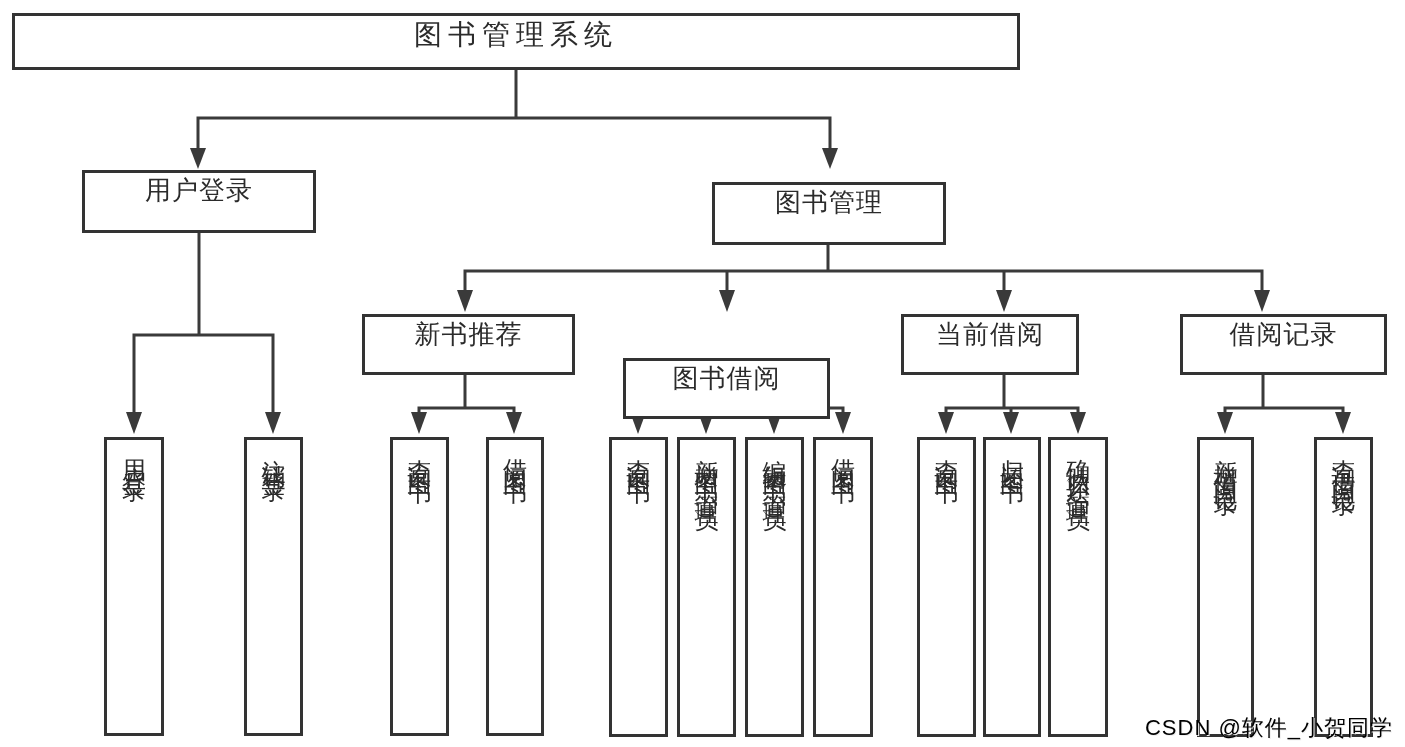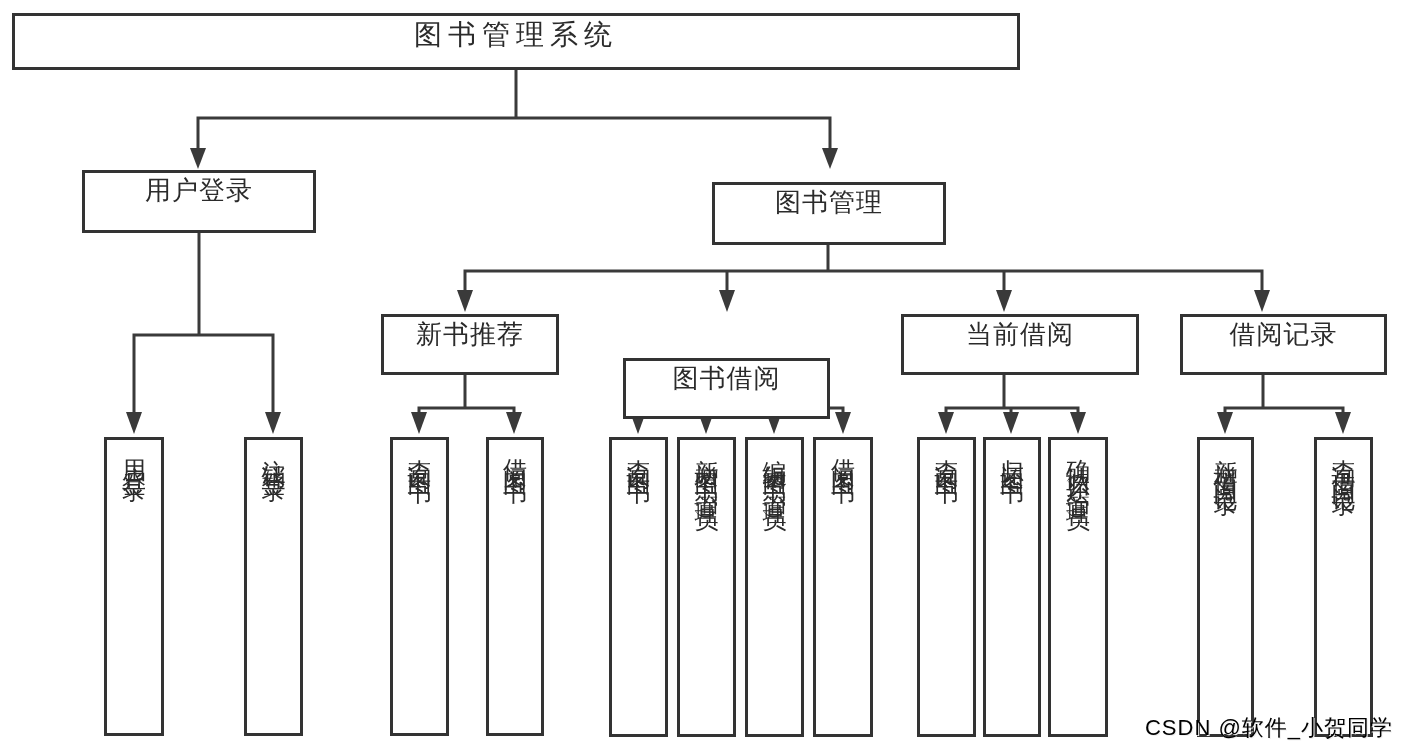--- a/index.html
+++ b/index.html
@@ -119,27 +119,27 @@
     <span>图书管理系统</span>
   </div>
 
   <div class="node hlabel" style="left:82px; top:170px; width:234px; height:63px;">
     <span>用户登录</span>
   </div>
   <div class="node hlabel" style="left:712px; top:182px; width:234px; height:63px;">
     <span>图书管理</span>
   </div>
 
-  <div class="node hlabel" style="left:381px; top:314px; width:178px; height:61px;">
+  <div class="node hlabel" style="left:362px; top:314px; width:213px; height:61px;">
     <span>新书推荐</span>
   </div>
   <div class="node hlabel" style="left:623px; top:314px; width:207px; height:61px;margin-top:44px;">
     <span>图书借阅</span>
   </div>
-  <div class="node hlabel" style="left:901px; top:314px; width:238px; height:61px;">
+  <div class="node hlabel" style="left:901px; top:314px; width:178px; height:61px;">
     <span>当前借阅</span>
   </div>
   <div class="node hlabel" style="left:1160px; top:314px; width:207px; height:61px;margin-left:20px;">
     <span>借阅记录</span>
   </div>
 
   <div class="node vlabel" style="left:104px; top:437px; width:60px; height:299px;">
     <span>用户登录</span>
   </div>
   <div class="node vlabel" style="left:244px; top:437px; width:59px; height:299px;">

